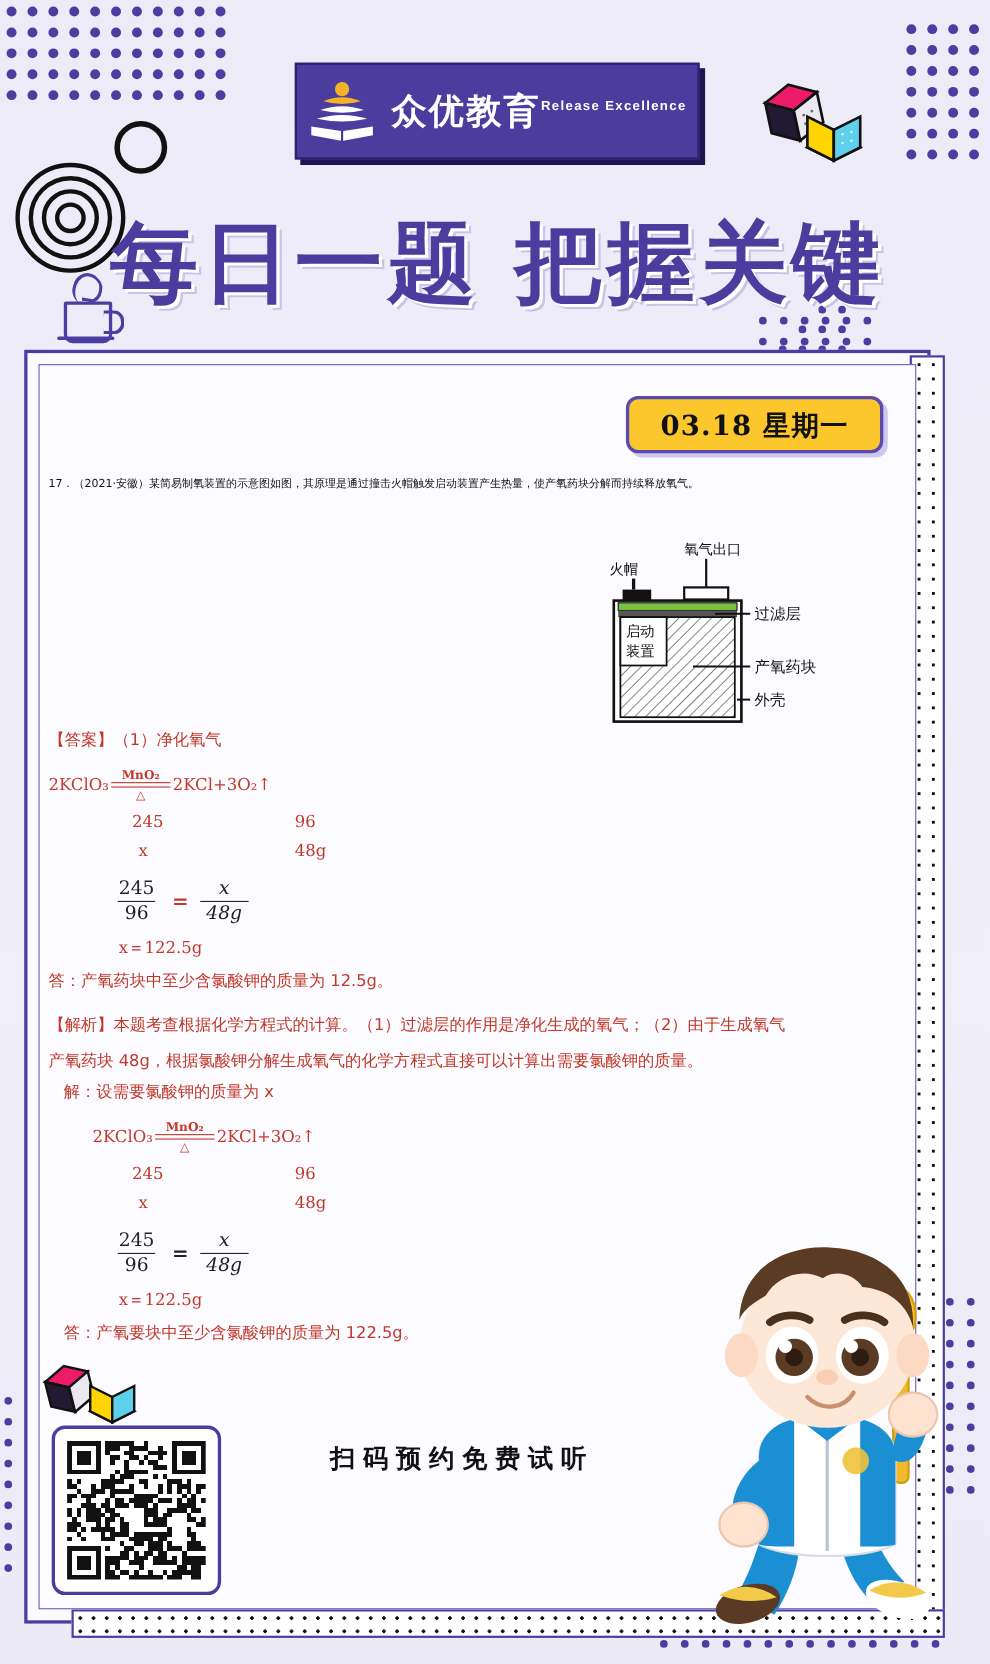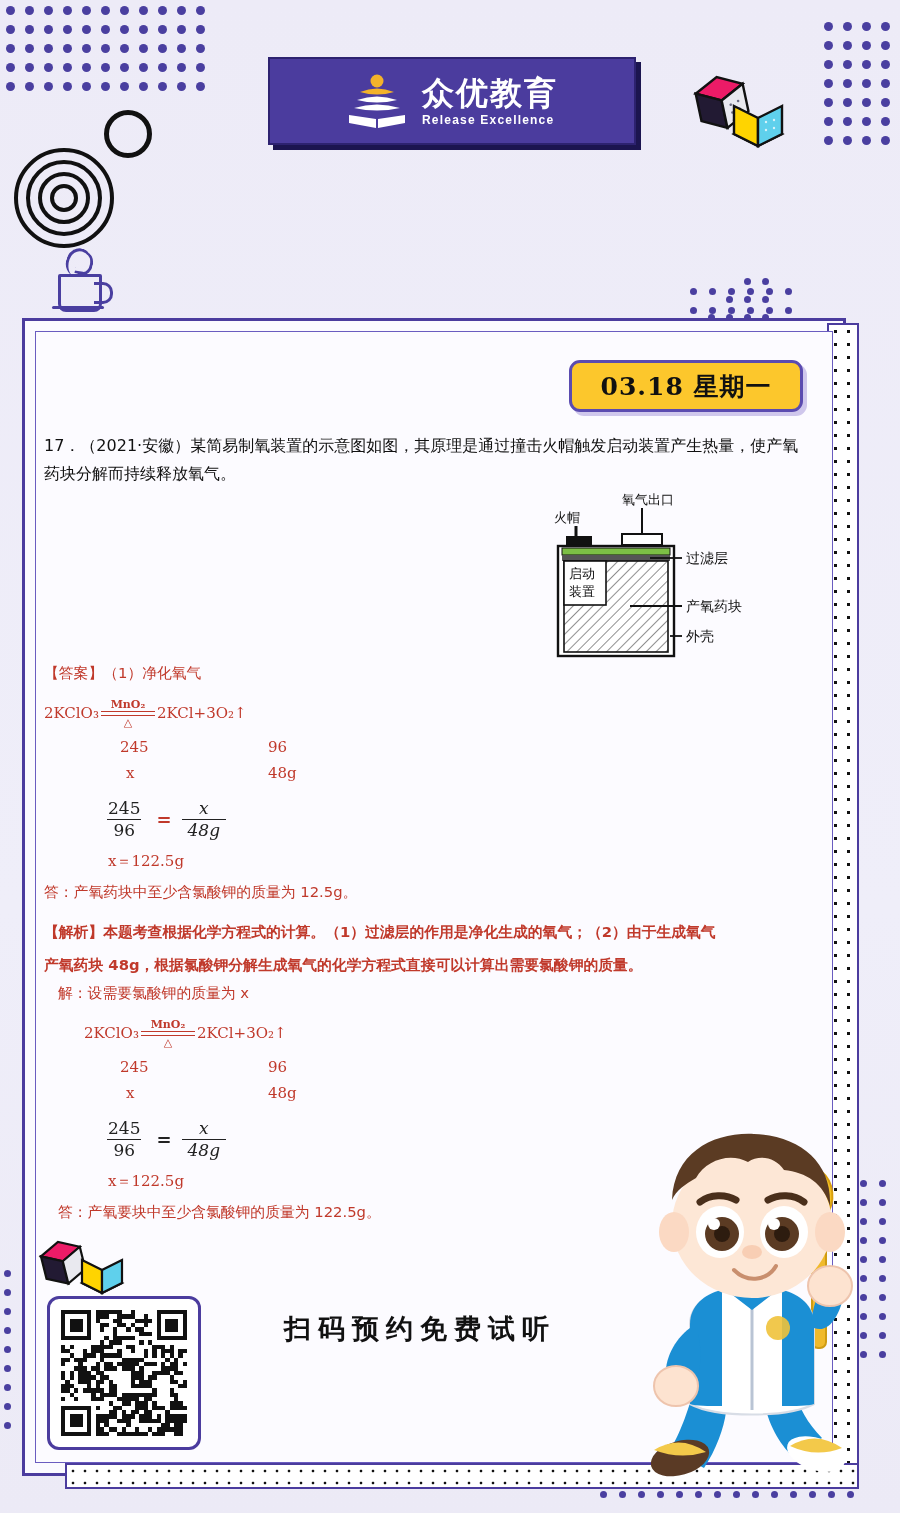--- a/index.html
+++ b/index.html
@@ -36,21 +36,21 @@
   .cubes{position:absolute;}
 
   
   .logobar{
     position:absolute;left:268px;top:57px;width:364px;height:84px;
     background:#4b3c9e;border:2px solid #2d2270;
     box-shadow:5px 5px 0 #1c1550;
     display:flex;align-items:center;justify-content:center;gap:14px;
   }
   .logomark{width:62px;height:58px;position:relative;flex:none;}
-  .logotext{display:flex;flex-direction:column;align-items:flex-start;line-height:1;}
+  .logotext{display:flex;align-items:flex-start;line-height:1;}
   .logo-cn{color:#fff;font-size:32px;font-weight:bold;letter-spacing:2px;font-family:"DejaVu Sans",sans-serif;}
   .logo-en{color:#fff;font-size:12px;font-weight:bold;letter-spacing:1.2px;margin-top:5px;}
 
   
   .headline{
     position:absolute;left:100px;top:186px;
     font-size:80px;font-weight:bold;letter-spacing:4px;
     color:#4b3c9e;white-space:nowrap;
     font-family:"DejaVu Sans",sans-serif;
     text-shadow:3px 3px 0 #ffffff, 5px 5px 0 #c9c3e8;
@@ -87,21 +87,21 @@
     position:absolute;left:569px;top:360px;width:228px;height:46px;
     background:#fcc72c;border:3px solid #5b4bb0;border-radius:11px;
     box-shadow:4px 4px 0 #cfc7ec;
     display:flex;align-items:center;justify-content:center;
     color:#111;font-size:25px;font-weight:bold;letter-spacing:1px;
     font-family:"DejaVu Serif",serif;z-index:3;
   }
 
   
   .body{position:absolute;left:44px;top:432px;width:760px;z-index:2;}
-  .q-head{font-size:16px;color:#111;line-height:1.72;font-family:"DejaVu Sans",sans-serif;}
+  .q-head{font-size:10px;color:#111;line-height:1.72;font-family:"DejaVu Sans",sans-serif;}
   .sub-q{margin-top:22px;font-size:14.6px;color:#111;line-height:2.0;width:470px;font-family:"DejaVu Sans",sans-serif;}
   .sub-q .blank{display:inline-block;width:58px;border-bottom:1px solid #111;}
 
   
   .diagram{position:absolute;left:530px;top:490px;width:300px;height:180px;z-index:2;}
 
   
   .answer{position:absolute;left:44px;top:662px;width:770px;z-index:2;color:#c0392b;font-family:"DejaVu Sans",sans-serif;}
   .ans-line{font-size:14.8px;line-height:1.55;margin-bottom:14px;}
   .ans-indent{margin-left:14px;}
@@ -112,38 +112,38 @@
   .eq .arrow .bot{font-size:11px;line-height:1;}
   .masses{position:relative;height:26px;font-family:"DejaVu Serif",serif;font-size:15px;}
   .masses .c1{position:absolute;left:76px;}
   .masses .c2{position:absolute;left:224px;}
   .frac-row{display:flex;align-items:center;margin:8px 0 8px 58px;font-family:"DejaVu Serif",serif;}
   .frac{display:inline-flex;flex-direction:column;align-items:center;color:#222;font-size:17px;line-height:1.22;}
   .frac .num{padding:0 6px;}
   .frac .den{padding:0 6px;border-top:1.6px solid #222;}
   .eqsign{margin:0 10px;color:#c0392b;font-size:18px;font-weight:bold;}
   .xres{margin:12px 0 10px 64px;font-family:"DejaVu Serif",serif;font-size:15px;}
-  .analysis{font-size:14.8px;line-height:1.95;margin-top:4px;font-weight:bold;}
+  .analysis{font-size:14.8px;line-height:1.95;margin-top:4px;}
 
   
   .mascot{position:absolute;left:618px;top:1128px;width:268px;height:356px;z-index:5;}
 
   
   .qr{
     position:absolute;left:47px;top:1296px;width:148px;height:148px;
     background:#fff;border:3px solid #4b3c9e;border-radius:12px;
     display:flex;align-items:center;justify-content:center;z-index:6;
   }
   .footer-block{position:absolute;left:204px;top:1304px;width:432px;z-index:6;}
   .vipbar{
     height:44px;background:#4b3c9e;display:flex;align-items:center;justify-content:center;
     color:#fff;font-size:27px;font-weight:bold;letter-spacing:4px;font-family:"DejaVu Sans",sans-serif;
   }
   .scanline{
-    margin-top:7px;text-align:center;color:#111;font-size:27px;font-weight:bold;
+    margin-top:7px;text-align:center;color:#111;font-size:23px;font-weight:bold;
     letter-spacing:7px;font-family:"DejaVu Sans",sans-serif;
   }
   .countdown{
     margin-top:9px;height:46px;border:2px dashed #5b4bb0;
     display:flex;align-items:center;justify-content:center;
     color:#4b3c9e;font-size:27px;font-weight:bold;letter-spacing:2px;font-family:"DejaVu Sans",sans-serif;
   }
 </style>
 </head>
 <body>
@@ -401,20 +401,21 @@
         <path d="M3 43 L30 47 L30 56 L3 51 Z" fill="#ffffff"></path>
         <path d="M59 43 L32 47 L32 56 L59 51 Z" fill="#ffffff"></path>
       </svg>
     </div>
     <div class="logotext">
       <div class="logo-cn">众优教育</div>
       <div class="logo-en">Release Excellence</div>
     </div>
   </div>
 
+  <div class="headline">每日一题 把握关键</div>
 
   <div class="card">
     <div class="dotstrip-right"></div>
     <div class="dotstrip-bottom"></div>
     <div class="cardinner"></div>
   </div>
 
   <div class="date-badge">03.18  星期一</div>
 
   <div class="body">

